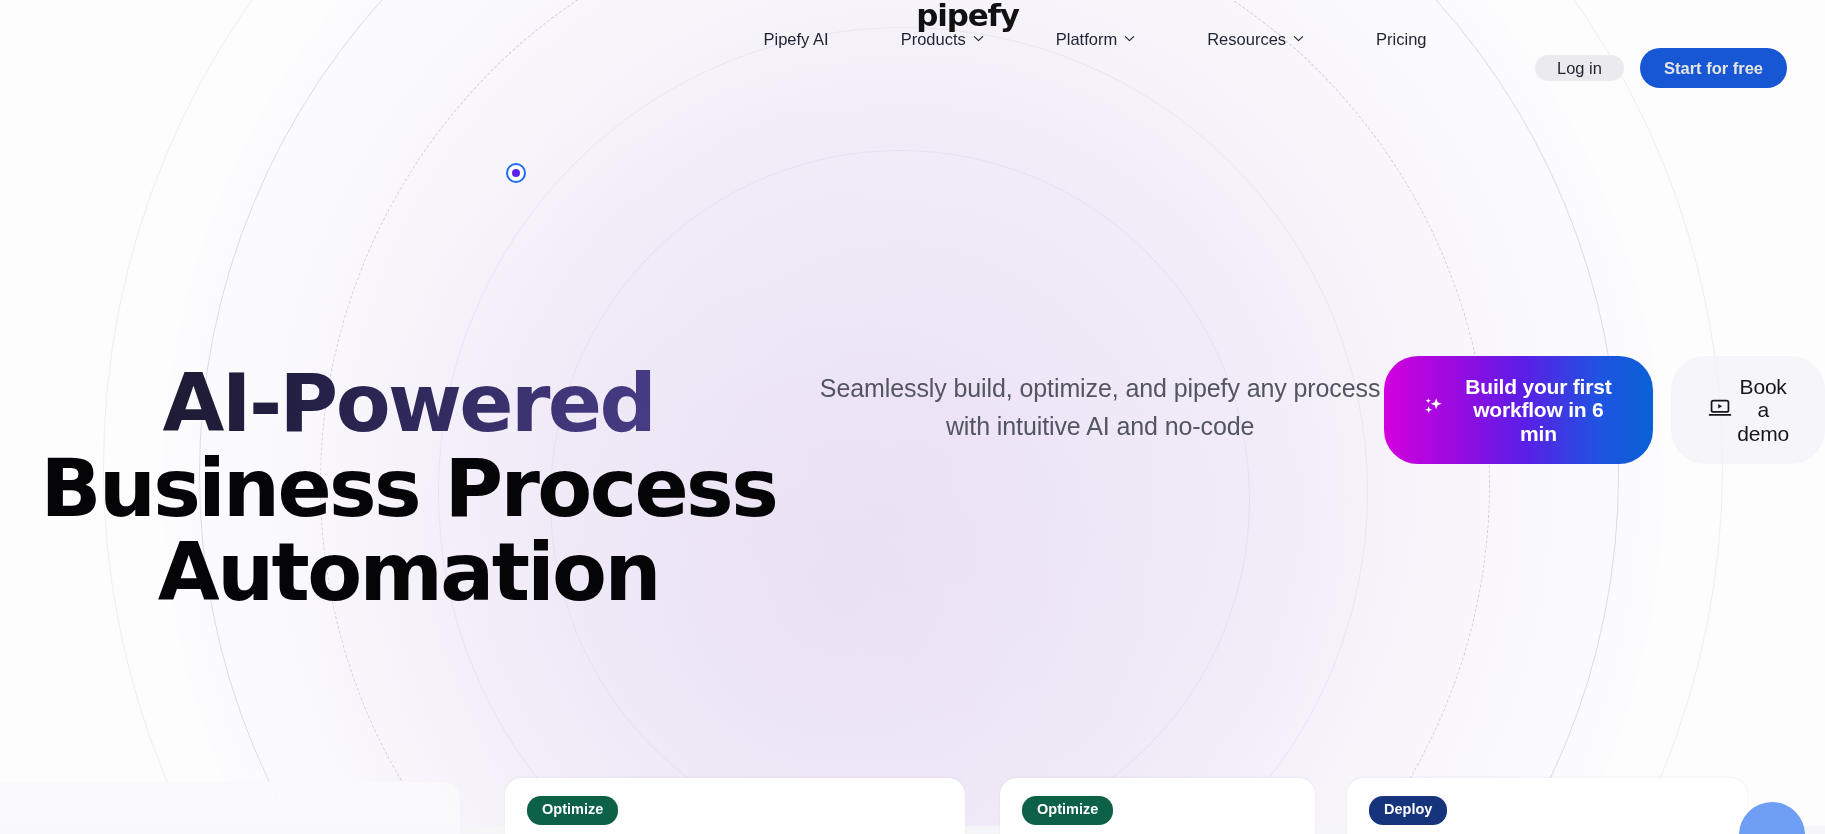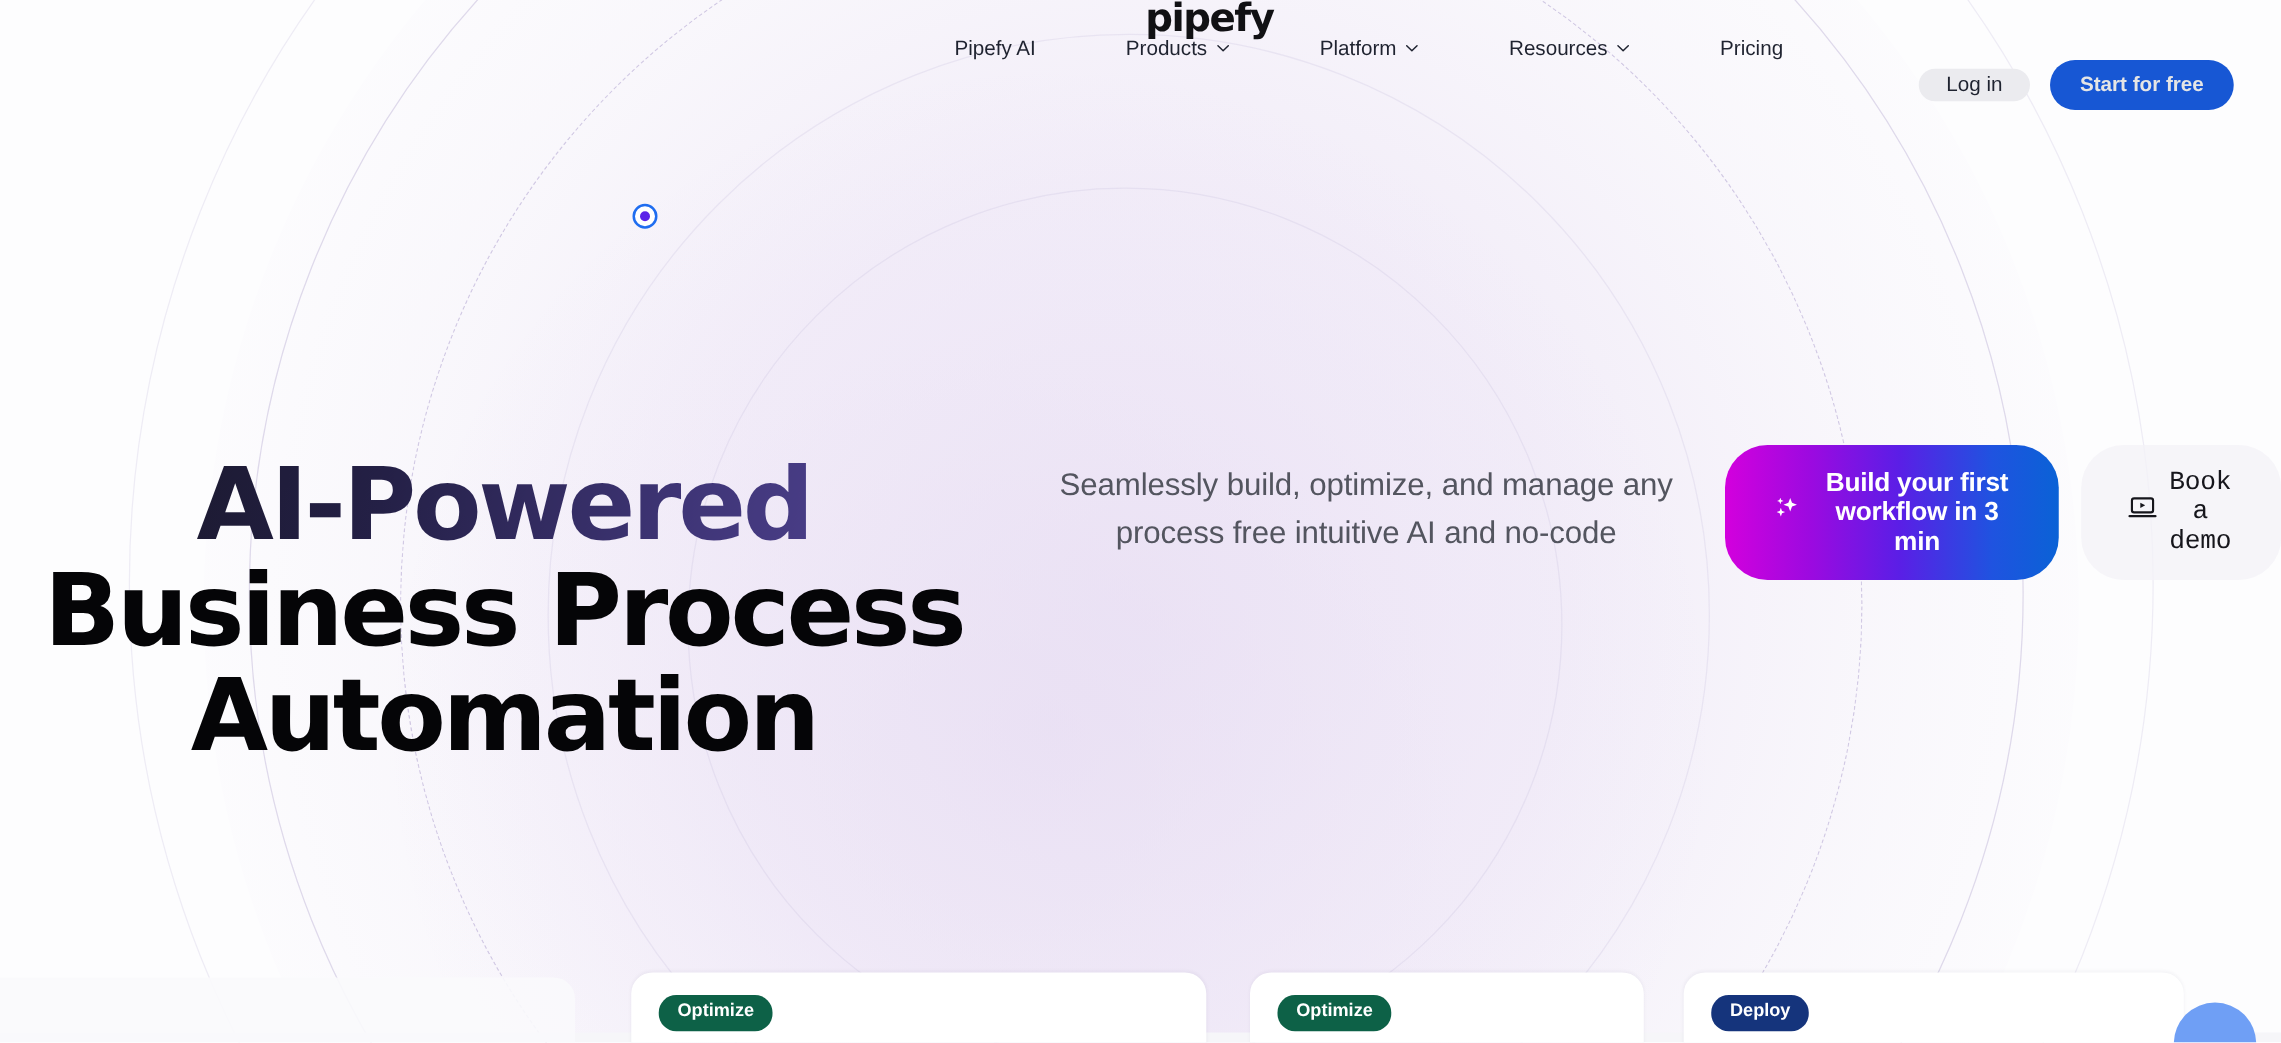--- a/index.html
+++ b/index.html
@@ -243,21 +243,21 @@
   .btn-secondary {
     display: flex;
     align-items: center;
     gap: 4px;
     background: rgba(243,242,247,0.78);
     color: #16161c;
     border: none;
     border-radius: 34px;
     padding: 19px 36px;
     font-size: 21px;
-    font-family: Liberation Mono, monospace;
+    font-family: Liberation Sans, sans-serif;
     cursor: pointer;
     letter-spacing: -0.2px;
     line-height: 1.1;
   }
   .icon-inline { display: block; }
 
   
   .cards-strip {
     position: absolute;
     left: 0; right: 0;
@@ -372,32 +372,32 @@
       <button class="btn-start">Start for free</button>
     </div>
   </header>
 
   <section class="hero">
     <h1 class="headline">
       <span class="headline-1">AI-Powered</span>
       <span class="headline-2">Business Process Automation</span>
     </h1>
 
-    <p class="subtitle">Seamlessly build, optimize, and manage any process free intuitive AI and no-code</p>
+    <p class="subtitle">Seamlessly build, optimize, and pipefy any process with intuitive AI and no-code</p>
 
     <div class="cta-row">
       <button class="btn-primary">
         <span class="icon-inline">
           <svg width="25" height="25" viewBox="0 0 24 24" fill="#ffffff">
             <path d="M13.6 3.2 L15.0 7.0 L18.8 8.4 L15.0 9.8 L13.6 13.6 L12.2 9.8 L8.4 8.4 L12.2 7.0 Z"></path>
             <path d="M6.4 10.8 L7.3 13.2 L9.7 14.1 L7.3 15.0 L6.4 17.4 L5.5 15.0 L3.1 14.1 L5.5 13.2 Z"></path>
             <path d="M6.0 3.0 L6.7 4.8 L8.5 5.5 L6.7 6.2 L6.0 8.0 L5.3 6.2 L3.5 5.5 L5.3 4.8 Z"></path>
           </svg>
         </span>
-        <span>Build your first workflow in 3 min</span>
+        <span>Build your first workflow in 6 min</span>
       </button>
 
       <button class="btn-secondary">
         <span class="icon-inline">
           <svg width="26" height="26" viewBox="0 0 24 24" fill="none" stroke="#16161c" stroke-width="1.6" stroke-linecap="round" stroke-linejoin="round">
             <rect x="4.2" y="5.2" width="15.6" height="10.4" rx="1.6"></rect>
             <path d="M2.4 18.4 H21.6"></path>
             <path d="M10.4 8.4 L14.0 10.4 L10.4 12.4 Z" fill="#16161c" stroke="none"></path>
           </svg>
         </span>

